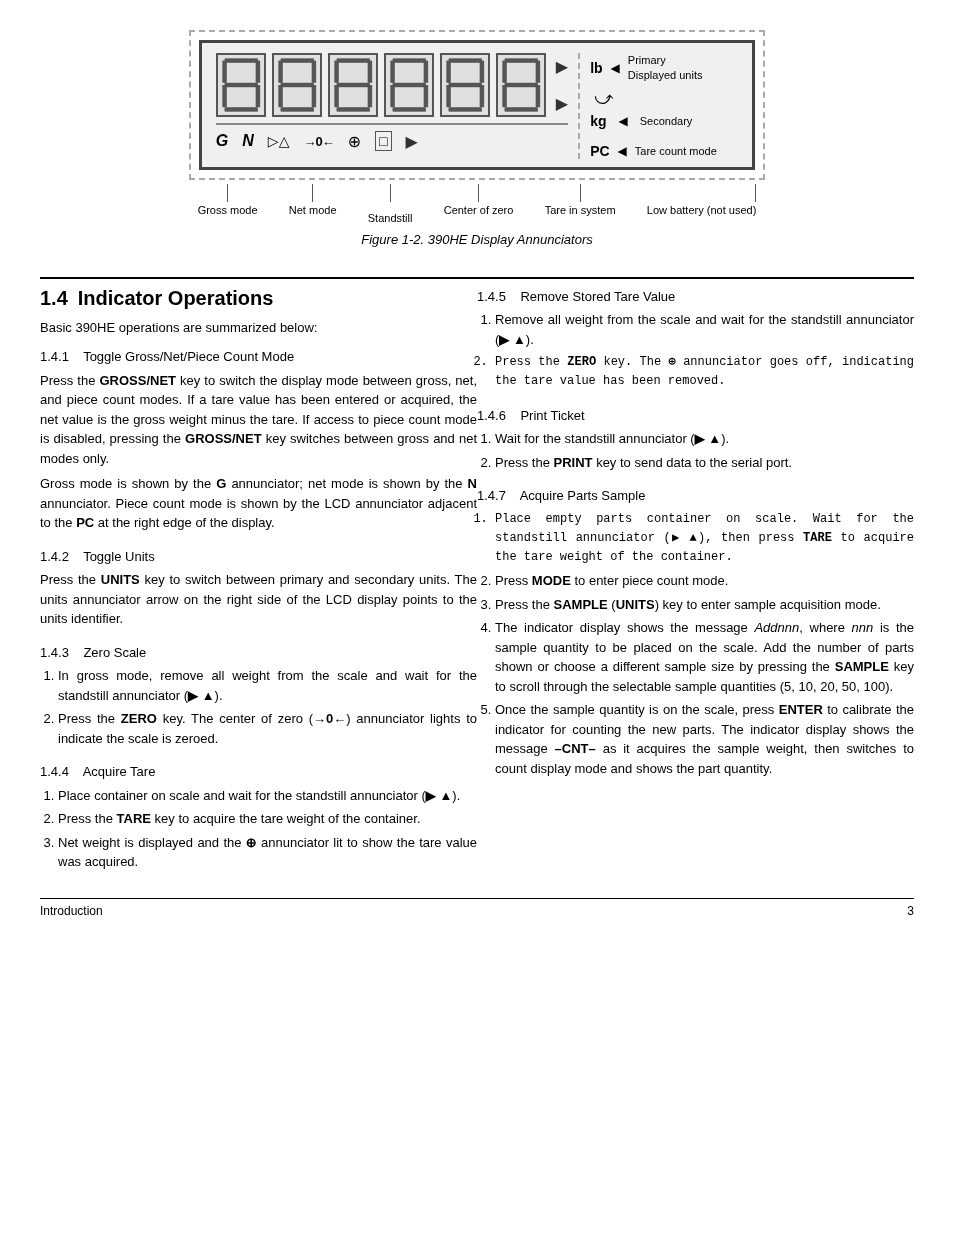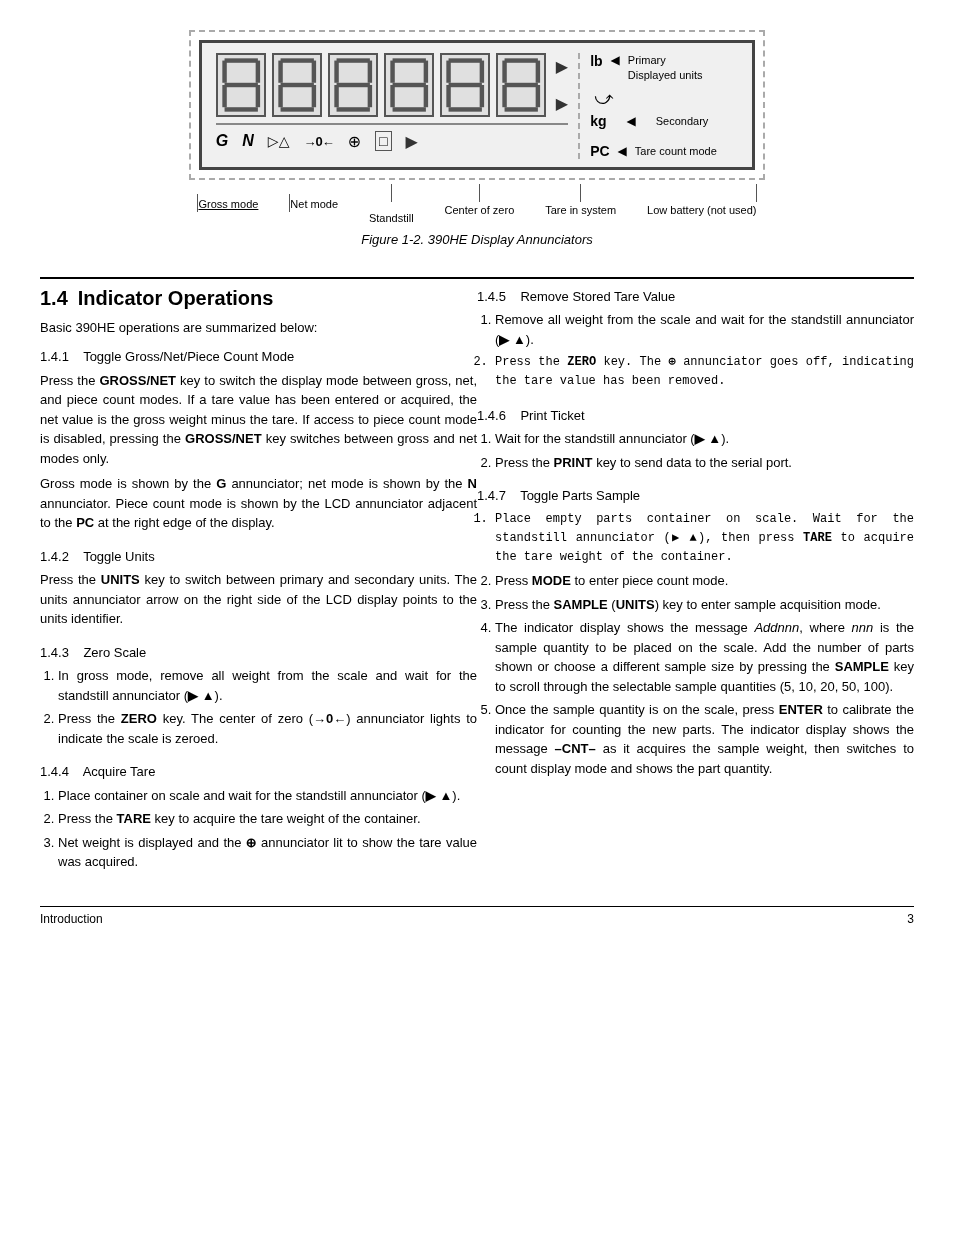--- a/index.html
+++ b/index.html
@@ -89,21 +89,21 @@
     b, strong {
       font-weight: bold;
     }
     em {
       font-style: italic;
     }
 
     
     .page-footer {
       border-top: 1px solid #000;
-      margin-top: 20px;
+      margin-top: 12px;
       display: flex;
       justify-content: space-between;
       padding-top: 5px;
       font-size: 12px;
       text-align: right;
     }
     .seg-block {
       display: inline-flex;
       flex-direction: column;
       align-items: center;
@@ -209,53 +209,53 @@
               <span style="font-size:14px;">▷△</span>
               <span style="font-size:13px; letter-spacing:-1px;">→<b>0</b>←</span>
               <span style="font-size:16px;">⊕</span>
               <span style="font-size:14px; border:1px solid #555; padding:1px 3px;">□</span>
               <span style="font-size:16px; color:#333;">▶</span>
             </div>
           </div>
 
           <div style="display:flex; flex-direction:column; margin-left:10px; border-left:2px dashed #aaa; padding-left:10px; font-size:12px; gap:4px; min-width:160px;">
 
-            <div style="display:flex; align-items:flex-start; gap:8px;">
+            <div style="display:flex; align-items:center; gap:8px;">
               <span style="font-weight:bold; font-size:14px;">lb</span>
               <span style="font-size:12px;">◀</span>
               <div style="font-size:11px; line-height:1.4;">
                 <div>Primary</div>
                 <div>Displayed units</div>
               </div>
             </div>
 
             <div style="font-size:18px; margin-left:4px;">⤻</div>
 
-            <div style="display:flex; align-items:center; gap:20px;">
+            <div style="display:flex; align-items:center; gap:12px;">
               <span style="font-weight:bold; font-size:14px;">kg</span>
               <span style="font-size:12px;">◀</span>
               <div style="font-size:11px;">Secondary</div>
             </div>
 
             <div style="display:flex; align-items:center; gap:8px; margin-top:10px;">
               <span style="font-weight:bold; font-size:14px;">PC</span>
               <span style="font-size:12px;">◀</span>
               <div style="font-size:11px;">Tare count mode</div>
             </div>
           </div>
         </div>
       </div>
     </div>
 
     <div style="display:flex; justify-content:space-around; width:590px; margin-top:4px; font-size:11px;">
-      <div style="display:flex; flex-direction:row; align-items:center;text-decoration:underline;">
+      <div style="display:flex; flex-direction:column; align-items:center;">
         <div style="width:1px; height:18px; background:#555; margin-bottom:2px;"></div>
         <span>Gross mode</span>
       </div>
-      <div style="display:flex; flex-direction:row; align-items:center;">
+      <div style="display:flex; flex-direction:column; align-items:center;">
         <div style="width:1px; height:18px; background:#555; margin-bottom:2px;"></div>
         <span>Net mode</span>
       </div>
       <div style="display:flex; flex-direction:column; align-items:center;gap:8px;">
         <div style="width:1px; height:18px; background:#555; margin-bottom:2px;"></div>
         <span>Standstill</span>
       </div>
       <div style="display:flex; flex-direction:column; align-items:center;">
         <div style="width:1px; height:18px; background:#555; margin-bottom:2px;"></div>
         <span>Center of zero</span>
@@ -347,21 +347,21 @@
       </p>
       <ol>
         <li>Wait for the standstill annunciator (<b>▶ ▲</b>).</li>
         <li>Press the <b>PRINT</b> key to send data to the serial port.</li>
       </ol>
     </div>
 
     <div class="subsection">
       <p class="subsection-title">
         <span>1.4.7&nbsp;&nbsp;&nbsp;</span>
-        <span>Toggle Parts Sample</span>
+        <span>Acquire Parts Sample</span>
       </p>
       <ol>
         <li style="font-family:'Courier New', monospace; font-size:12px; line-height:1.6;">Place empty parts container on scale. Wait for the standstill annunciator (<b>▶ ▲</b>), then press <b>TARE</b> to acquire the tare weight of the container.</li>
         <li>Press <b>MODE</b> to enter piece count mode.</li>
         <li>Press the <b>SAMPLE</b> (<b>UNITS</b>) key to enter sample acquisition mode.</li>
         <li>The indicator display shows the message <em>Addnnn</em>, where <em>nnn</em> is the sample quantity to be placed on the scale. Add the number of parts shown or choose a different sample size by pressing the <b>SAMPLE</b> key to scroll through the selectable sample quantities (5, 10, 20, 50, 100).</li>
         <li>Once the sample quantity is on the scale, press <b>ENTER</b> to calibrate the indicator for counting the new parts. The indicator display shows the message <b>–CNT–</b> as it acquires the sample weight, then switches to count display mode and shows the part quantity.</li>
       </ol>
     </div>
   </div>

